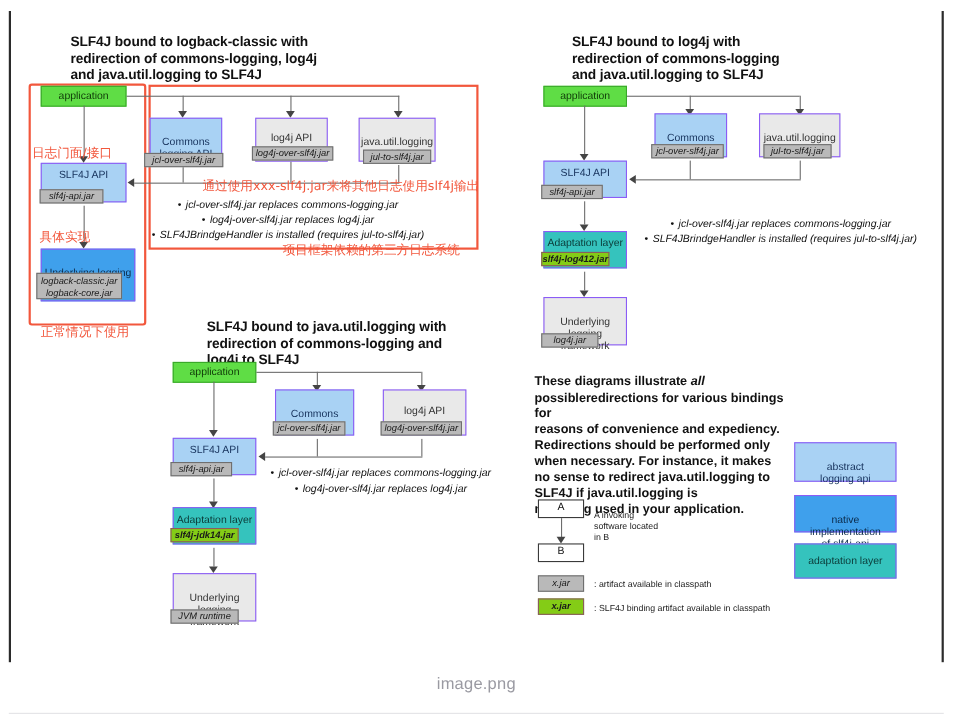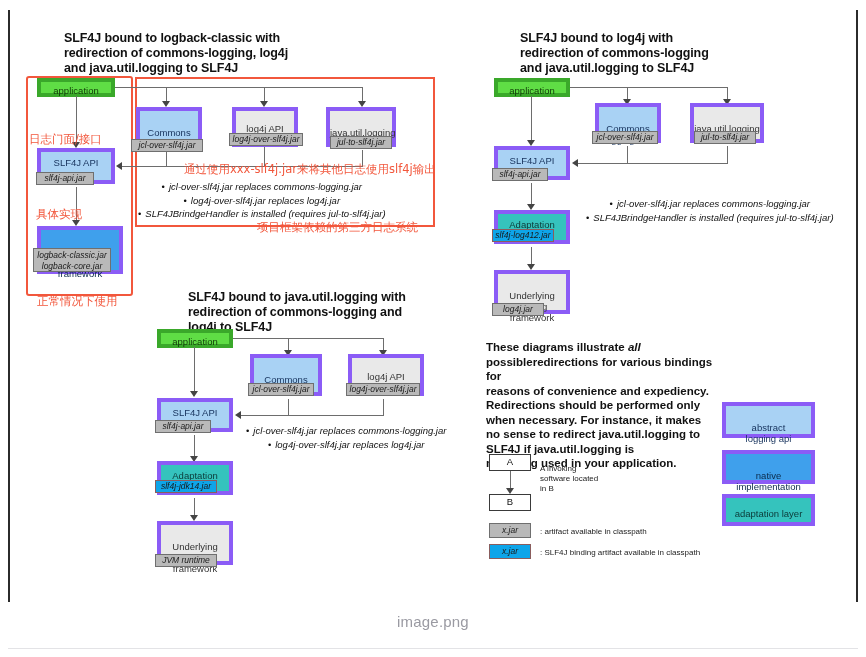--- a/index.html
+++ b/index.html
@@ -27,21 +27,21 @@
   .abs{position:absolute;box-sizing:border-box;}
 
   .title{
     font-size:12.5px;font-weight:bold;line-height:15px;color:#111;
     letter-spacing:-.1px;
     margin-left:28px;
   }
 
   
   .node{
-    border:4px solid #8b5cf6;
+    border:1px solid #8b5cf6;
     font-size:9.5px;line-height:11px;color:#16325c;
     text-align:center;
     box-sizing:border-box;
   }
   .node .lbl{display:block;padding-top:5px;}
   .node.app{background:#5fdd45;border-color:#3aa82a;color:#103a08;}
   .node.app .lbl{padding-top:0;line-height:18px;}
   .node.abstract{background:#a9d2f4;}
   .node.native{background:#3fa0ec;color:#0b2a4a;}
   .node.adapt{background:#35c3bd;color:#0b3a38;}
@@ -49,21 +49,21 @@
 
   
   .jar{
     position:absolute;
     background:#b9b9b9;border:1px solid #6f6f6f;
     font-size:8.5px;font-style:italic;color:#1a1a1a;
     line-height:11px;height:13px;
     text-align:center;white-space:nowrap;
     box-sizing:border-box;
   }
-  .jar.binding{background:#0ea5e9;border-color:#8a5d5d;}
+  .jar.binding{background:#84cc16;border-color:#8a5d5d;font-weight:bold;}
   .jar.multi{height:24px;line-height:11px;padding-top:1px;}
 
   
   .ln{position:absolute;background:#6d6d6d;}
   .lnh{height:1px;}
   .lnv{width:1px;}
   .arrow-d{position:absolute;width:0;height:0;border-left:4px solid transparent;border-right:4px solid transparent;border-top:6px solid #444;}
   .arrow-l{position:absolute;width:0;height:0;border-top:4px solid transparent;border-bottom:4px solid transparent;border-right:6px solid #444;}
 
   
@@ -147,21 +147,21 @@
   <div class="arrow-d" style="left:72px;top:220px;"></div>
 
   <div class="abs node native" style="left:37px;top:226px;width:86px;height:48px;white-space:pre-line;">
     <span class="lbl">Underlying logging
 framework</span>
   </div>
   <div class="jar multi" style="left:33px;top:248px;width:78px;white-space:pre-line;">logback-classic.jar
 logback-core.jar</div>
 
   <div class="abs redtxt" style="left:29px;top:132px;">日志门面/接口</div>
-  <div class="abs redtxt" style="left:36px;top:208px;font-family:Liberation Mono, monospace;">具体实现</div>
+  <div class="abs redtxt" style="left:36px;top:208px;">具体实现</div>
   <div class="abs redtxt" style="left:37px;top:294px;">正常情况下使用</div>
   <div class="abs redtxt" style="left:184px;top:162px;">通过使用xxx-slf4j.jar来将其他日志使用slf4j输出</div>
   <div class="abs redtxt" style="left:257px;top:220px;">项目框架依赖的第三方日志系统</div>
 
   <div class="abs bullets" style="left:138px;top:180px;">
     <div>jcl-over-slf4j.jar replaces commons-logging.jar</div>
     <div>log4j-over-slf4j.jar replaces log4j.jar</div>
     <div>SLF4JBrindgeHandler is installed (requires jul-to-slf4j.jar)</div>
   </div>
 

